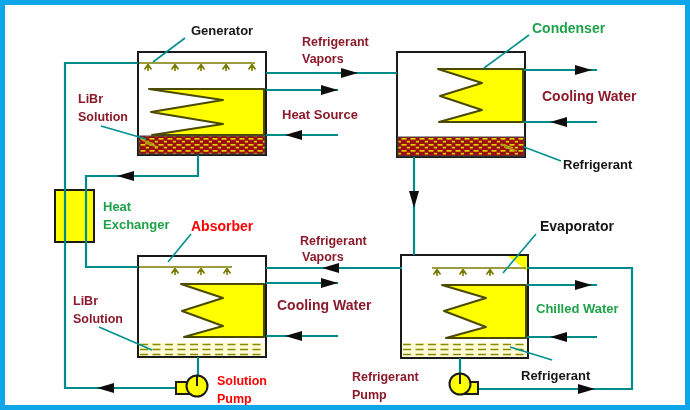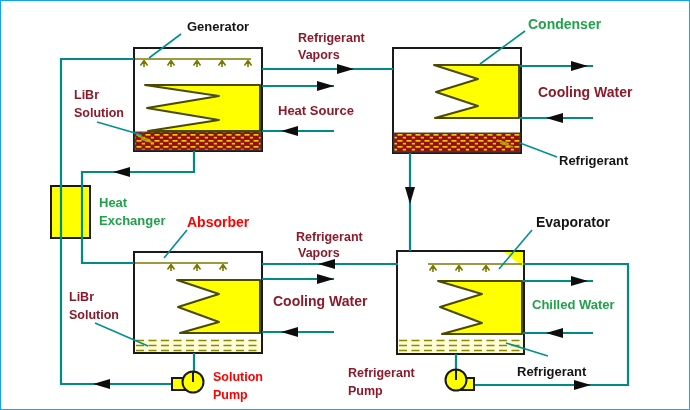--- a/index.html
+++ b/index.html
@@ -1,18 +1,18 @@
 <!DOCTYPE html>
 <html><head>
 <meta charset="utf-8">
 <style>
   html,body{margin:0;padding:0;background:#ffffff;}
   #stage{
     position:relative;width:690px;height:410px;background:#ffffff;
-    border:1px solid #0ea5e9;box-sizing:border-box;overflow:hidden;
+    border:5px solid #0ea5e9;box-sizing:border-box;overflow:hidden;
     font-family:"Liberation Sans",sans-serif;
   }
   svg{display:block;}
   svg text{
     font-family:"Liberation Sans",sans-serif;
     font-weight:bold;
   }
   .t12{font-size:12.5px;}
   .t13{font-size:13px;}
   .t14{font-size:14px;}

